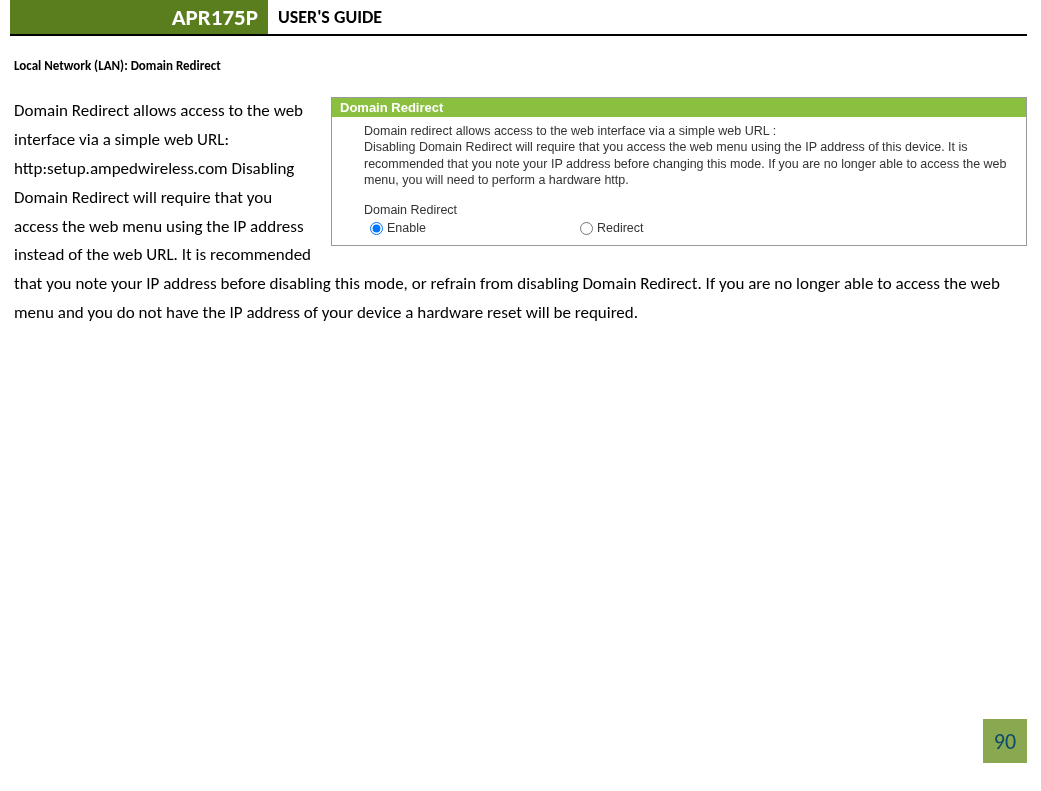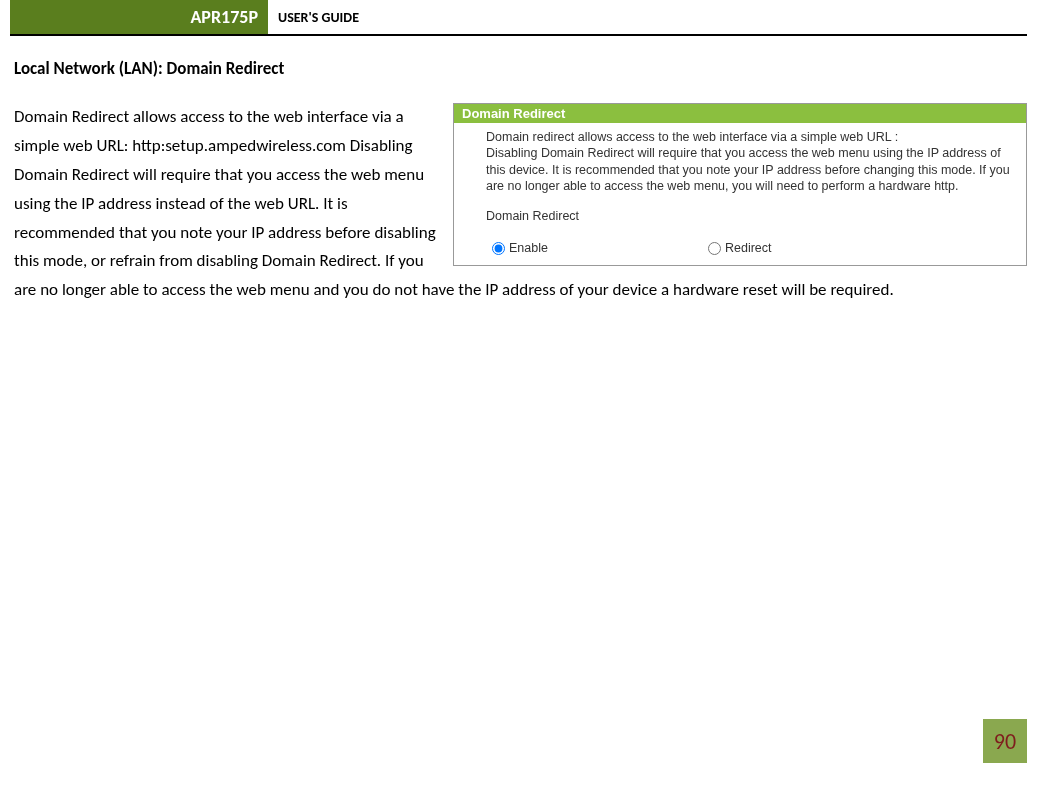--- a/index.html
+++ b/index.html
@@ -15,53 +15,53 @@
       align-items: stretch;
       height: 36px;
       border-bottom: 2px solid #000;
       margin-left: 10px;
       margin-right: 14px;
     }
     .header-left {
       background: #5a7e1e;
       color: #fff;
       font-weight: bold;
-      font-size: 18px;
+      font-size: 23px;
       display: flex;
       align-items: center;
       justify-content: flex-end;
       padding-right: 10px;
       width: 258px;
     }
     .header-right {
       font-weight: bold;
-      font-size: 14px;
+      font-size: 18px;
       display: flex;
       align-items: center;
       padding-left: 10px;
     }
     .content {
       padding: 22px 14px 0 14px;
       position: relative;
     }
     .section-heading {
       font-weight: bold;
-      font-size: 17px;
+      font-size: 13px;
       margin-bottom: 24px;
     }
     .body-wrap {
       position: relative;
     }
     .body-text {
       font-size: 17px;
       line-height: 1.7;
     }
     .float-panel {
       float: right;
-      width: 574px;
+      width: 696px;
       border: 1px solid #999;
       margin-left: 16px;
       margin-bottom: 6px;
       background: #fff;
     }
     .panel-header {
       background: #8bbf3f;
       color: #fff;
       font-weight: bold;
       font-size: 13px;
@@ -77,44 +77,43 @@
     }
     .panel-desc1 { margin-bottom: 0; }
     .panel-desc2 { margin-bottom: 0; }
     .panel-desc3 { margin-bottom: 0; }
     .panel-section-label {
       margin-top: 14px;
     }
     .radio-row {
       display: flex;
       align-items: flex-end;
-      margin-top: 16px;
+      margin-top: 2px;
       margin-left: 6px;
-      gap: 6px;
     }
     .radio-enable-wrap {
       display: flex;
       align-items: center;
       width: 210px;
     }
     .radio-disable-wrap {
       display: flex;
       align-items: center;
     }
     input[type="radio"] {
       margin-right: 4px;
     }
     .page-number-box {
       position: absolute;
       right: 14px;
       bottom: 28px;
       width: 44px;
       height: 44px;
       background: #8aa84f;
-      color: #7f1d1d;
+      color: #0c4a6e;
       font-size: 22px;
       display: flex;
       align-items: center;
       justify-content: center;
     }
   </style>
 </head>
 <body>
 
 <div class="header">

